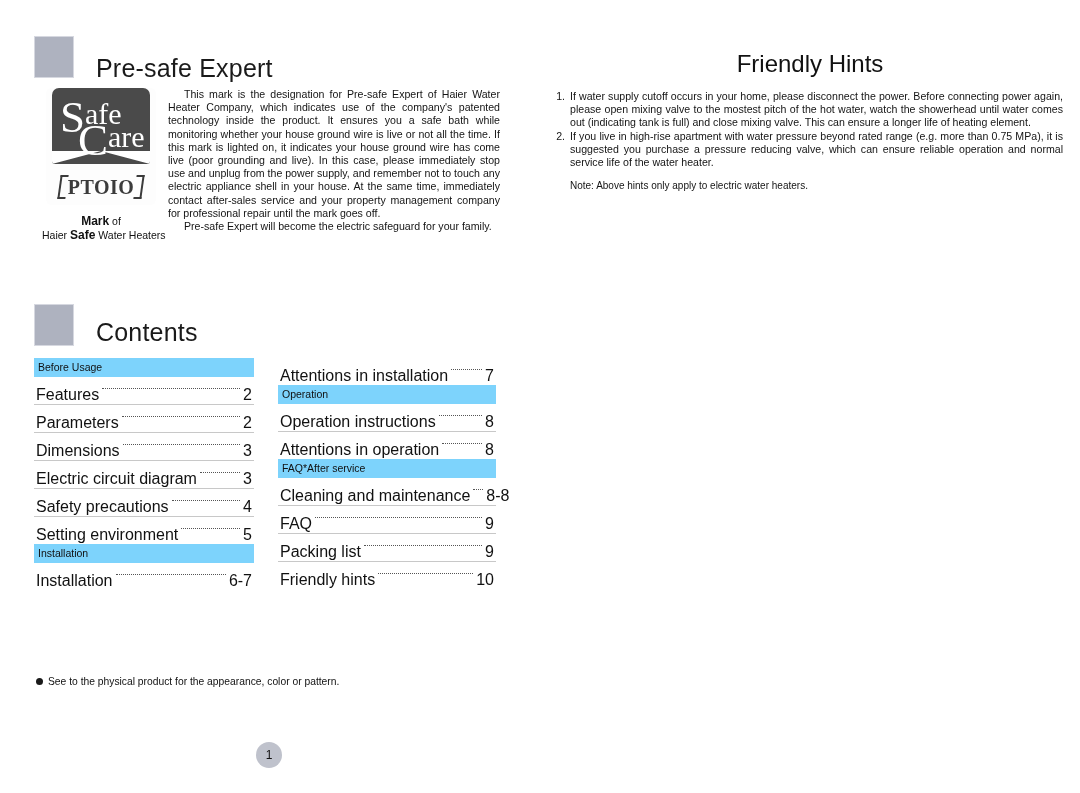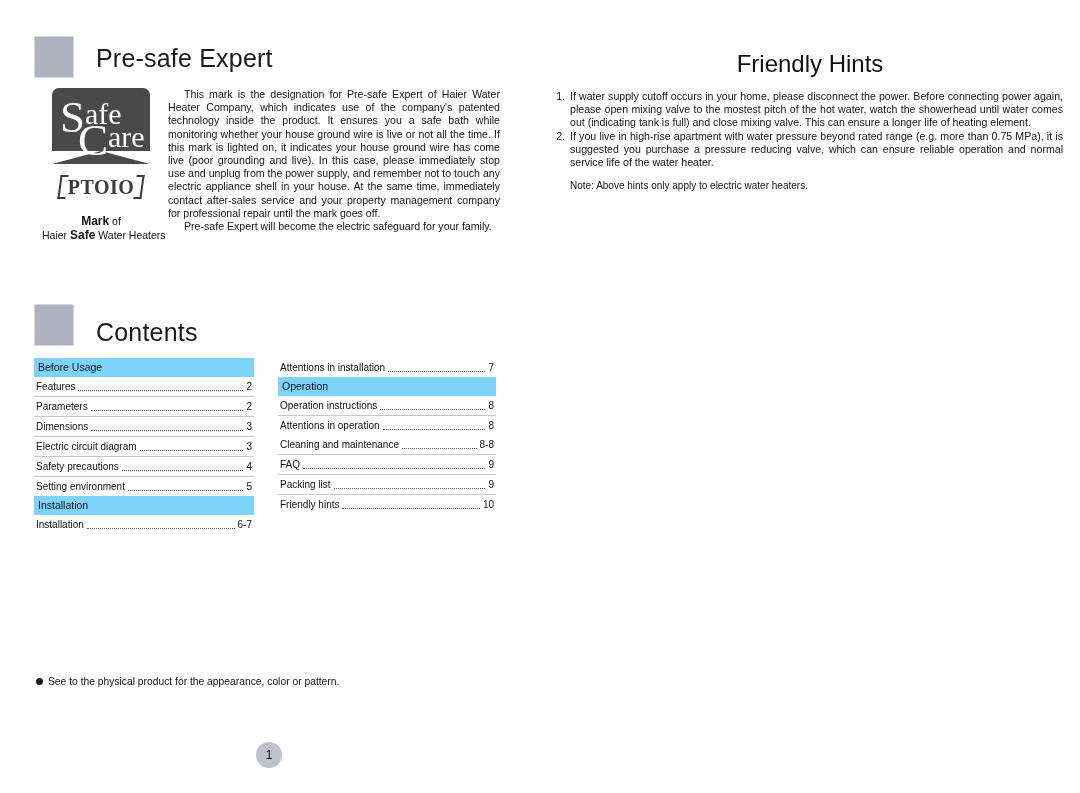--- a/index.html
+++ b/index.html
@@ -48,21 +48,21 @@
     width: 100%;
     text-align: center;
     font-size: 24px;
     font-weight: 400;
     color: #111;
     white-space: nowrap;
   }
 
   
   #presafe-head-block { left: 34px; top: 36px; }
-  #presafe-title { left: 96px; top: 44px; }
+  #presafe-title { left: 96px; top: 54px; }
 
   .logo-wrap {
     position: absolute;
     left: 42px;
     top: 88px;
     width: 118px;
     text-align: center;
   }
   .logo-card {
     width: 110px;
@@ -172,25 +172,26 @@
     font-size: 10.5px;
     padding: 3px 4px 3px 4px;
     line-height: 13px;
     color: #111;
   }
   .toc-rule { height: 1px; background: #9b9b9b; margin: 0; }
   .toc-rule.light { background: #c8c8c8; }
 
   .toc-item {
     display: flex;
-    align-items: flex-end;
+    align-items: flex-start;
     padding: 3px 2px 2px 2px;
     line-height: 14px;
-    font-size: 10px;
-    white-space: nowrap;
+    font-size: 16px;
+    white-space: nowrap;
+    margin-top: 8px;
   }
   .toc-item .lbl { flex: 0 0 auto; }
   .toc-item .dots {
     flex: 1 1 auto;
     margin: 0 3px 3px 3px;
     border-bottom: 1.4px dotted #555;
     min-width: 10px;
   }
   .toc-item .pg { flex: 0 0 auto; }
 
@@ -355,20 +356,21 @@
           <span class="lbl">Operation instructions</span>
           <span class="dots"></span>
           <span class="pg">8</span>
         </div>
         <div class="toc-rule light"></div>
         <div class="toc-item">
           <span class="lbl">Attentions in operation</span>
           <span class="dots"></span>
           <span class="pg">8</span>
         </div>
+        <div class="toc-bar">FAQ*After service</div>
         <div class="toc-item">
           <span class="lbl">Cleaning and maintenance</span>
           <span class="dots"></span>
           <span class="pg">8-8</span>
         </div>
         <div class="toc-rule light"></div>
         <div class="toc-item">
           <span class="lbl">FAQ</span>
           <span class="dots"></span>
           <span class="pg">9</span>

